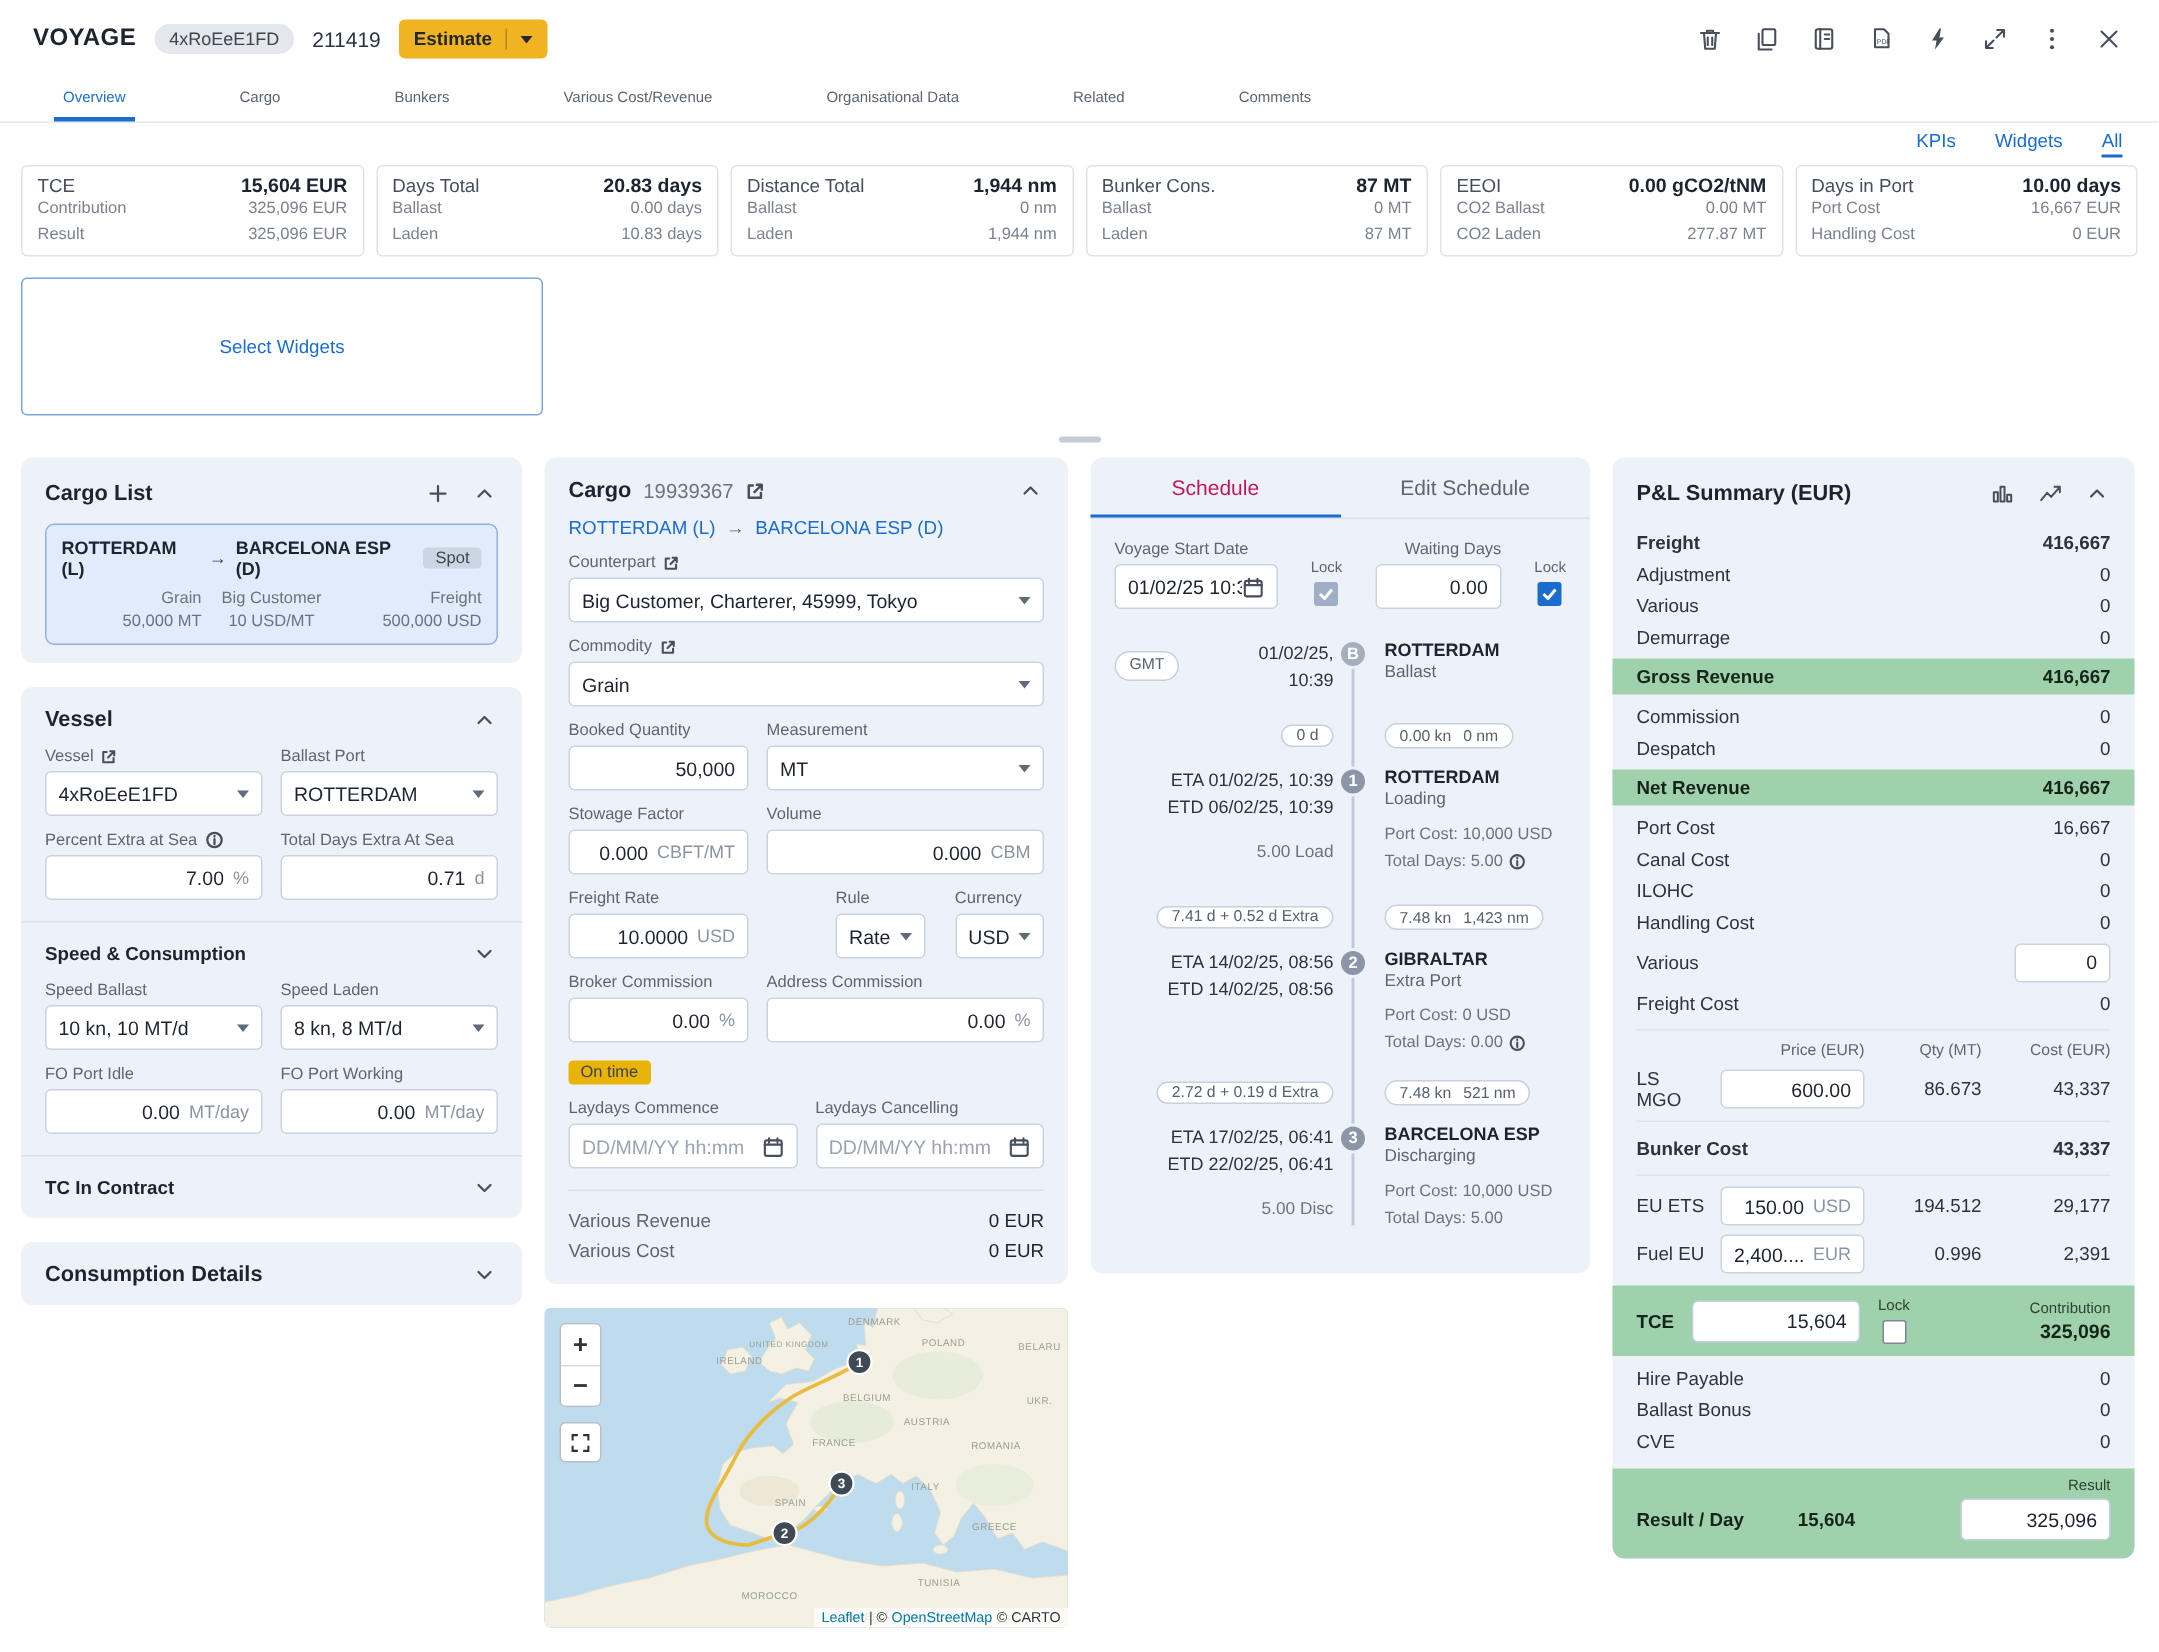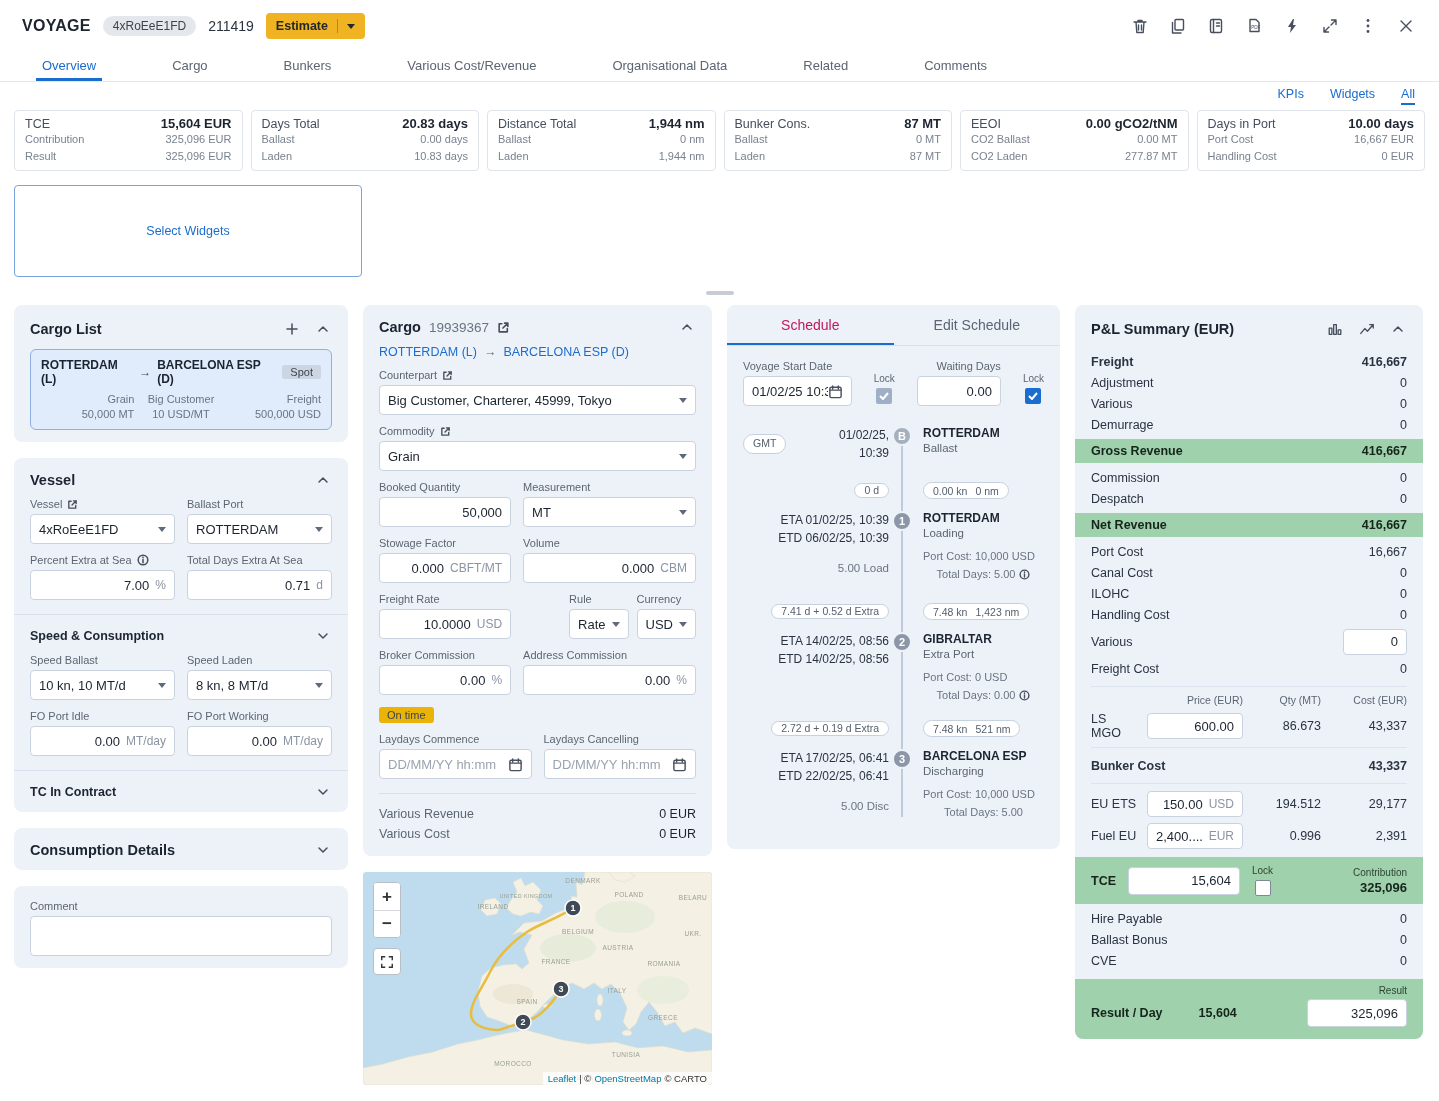--- a/index.html
+++ b/index.html
@@ -20,21 +20,21 @@
   .btn-estimate { display:flex; align-items:center; gap:9px; background:#f0b422; border:none; border-radius:4px;
     padding:6px 10px; font-family:inherit; font-size:12.5px; font-weight:700; color:#23282e; cursor:pointer; }
   .btn-estimate .sep { width:1px; height:14px; background:rgba(0,0,0,.25); }
   .caret-dn { width:0; height:0; border-left:4px solid transparent; border-right:4px solid transparent; border-top:5px solid #23282e; }
   .topbar-icons { margin-left:auto; display:flex; align-items:center; gap:16px; }
   .icon-btn { background:none; border:none; padding:2px; cursor:pointer; }
   .icon-btn svg { stroke:#474f5c; fill:none; stroke-width:1.4; stroke-linecap:round; stroke-linejoin:round; }
 
   
   .tabs { display:flex; gap:64px; padding:0 14px 0 36px; border-bottom:1px solid #e3e7ee; height:30px; }
-  .tab { display:flex; align-items:center; padding:0 6px; font-size:13px; color:#5b6573; cursor:pointer; border-bottom:3px solid transparent; white-space:nowrap; }
+  .tab { display:flex; align-items:center; padding:0 6px; font-size:10px; color:#5b6573; cursor:pointer; border-bottom:3px solid transparent; white-space:nowrap; }
   .tab.active { color:#1a6dce; border-bottom-color:#1a6dce; font-weight:400; }
 
   
   .view-links { display:flex; justify-content:flex-end; gap:26px; padding:5px 24px 3px; font-size:12.5px; }
   .view-link { color:#1a6dce; cursor:pointer; padding-bottom:2px; border-bottom:2px solid transparent; }
   .view-link.active { border-bottom-color:#1a6dce; }
 
   
   .kpi-row { display:grid; grid-template-columns:repeat(6,1fr); gap:8px; padding:2px 14px 0; }
   .kpi-card { background:#fff; border:1px solid #dfe3ea; border-radius:4px; padding:5px 10px 6px; }
@@ -115,21 +115,21 @@
   .tl-row { display:flex; align-items:flex-start; }
   .tl-left { width:146px; text-align:right; font-size:12px; color:#2a3340; line-height:1.5; }
   .tl-mid { width:26px; display:flex; justify-content:center; position:relative; z-index:1; flex:none; }
   .node { width:20px; height:20px; border-radius:50%; background:#8b97a8; color:#fff; font-size:11px; font-weight:700;
     display:flex; align-items:center; justify-content:center; border:2px solid #edf2f9; }
   .node.b { background:#a5b0bf; }
   .tl-right { flex:1; padding-left:8px; font-size:12px; }
   .tl-port { font-weight:700; color:#1c2430; }
   .tl-func { color:#5c6670; font-size:11.5px; margin-top:2px; }
   .tl-meta { color:#6a7480; font-size:11px; margin-top:9px; line-height:1.6; }
-  .tl-meta .with-i { display:flex; align-items:center; gap:4px;justify-content:center; }
+  .tl-meta .with-i { display:flex; align-items:center; gap:4px; }
   .tl-days { color:#6a7480; font-size:11.5px; margin-top:13px; }
   .chip-sm { display:inline-flex; align-items:center; gap:8px; background:#fff; border:1px solid #c6d0de; border-radius:10px;
     padding:1.5px 9px; font-size:10.5px; color:#55606e; white-space:nowrap; }
   .tl-leg { display:flex; align-items:center; margin:4px 0 12px; }
   .tl-leg .tl-left { line-height:1; }
   .tl-stop { margin-bottom:4px; }
   .gmt-line { display:flex; justify-content:flex-end; align-items:center; gap:24px; }
 
   
   .pnl-row { display:flex; justify-content:space-between; align-items:center; padding:3.5px 0; font-size:12.5px; color:#2a3340; }
@@ -491,28 +491,20 @@
         <span class="head-icons">
             <button class="chev-btn">
               <svg width="14" height="12" viewBox="0 0 14 12">
                 <polyline points="3,4 7,8 11,4"></polyline>
               </svg>
             </button>
           </span>
       </div>
     </section>
 
-    <section class="panel">
-      <div class="lbl" style="margin-top:0;">
-          <span>Comment</span>
-        </div>
-      <div class="field-box" style="height:40px;">
-          <input value="" style="">
-        </div>
-    </section>
   </div>
 
   <div class="col col2">
 
     <section class="panel">
       <div class="panel-head">
         <span>Cargo</span>
         <span class="cargo-id">19939367</span>
         <span class="icon-sm">
             <svg width="13" height="13" viewBox="0 0 12 12">
@@ -598,21 +590,21 @@
         <div>
           <div class="lbl">
               <span>Freight Rate</span>
             </div>
           <div class="field-box num">
               <input value="10.0000" style="">
               <span class="sfx">USD</span>
             </div>
         </div>
         <div>
-          <div class="grid2" style="gap:0 8px;margin-left:46px;">
+          <div class="grid2" style="gap:0 20px;margin-left:46px;">
             <div>
               <div class="lbl">
                   <span>Rule</span>
                 </div>
               <div class="field-box select">
                   <span class="val">Rate</span>
                   <span class="caret-sel"></span>
                 </div>
             </div>
             <div>

